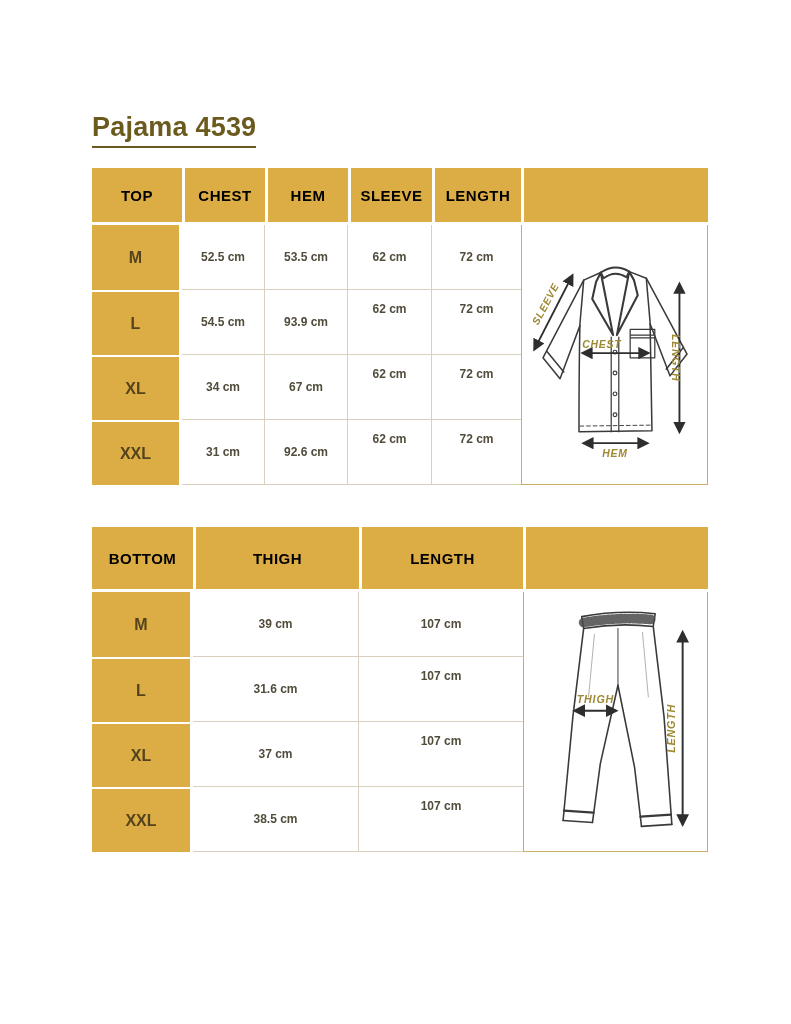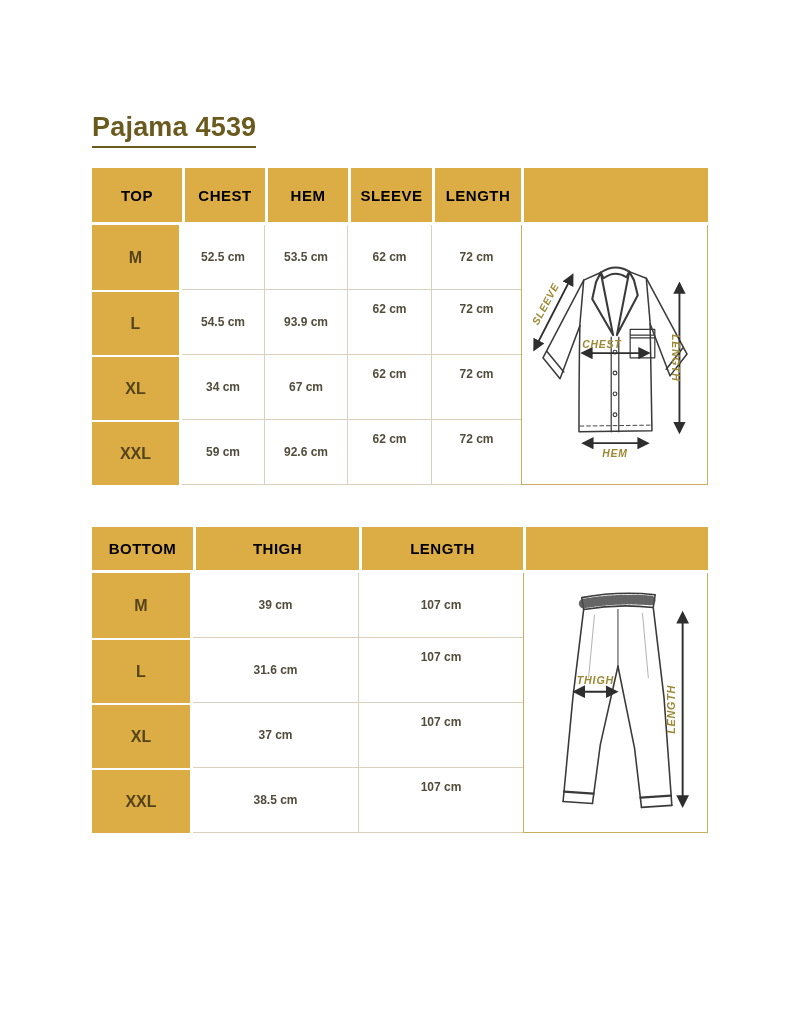--- a/index.html
+++ b/index.html
@@ -68,21 +68,21 @@
 
   td.illu {
     background: #ffffff;
     border: 1px solid #C9AE62;
     border-top: none;
     vertical-align: middle;
   }
   td.illu svg { display: block; margin: 0 auto; }
 
   table.bottom { margin-top: 42px; }
-  table.bottom th.hdr { height: 46px; }
+  table.bottom th.hdr { height: 65px; }
 
   .diag-label {
     font-family: "Liberation Sans", sans-serif;
     font-size: 11px;
     font-weight: bold;
     font-style: italic;
     letter-spacing: 0.8px;
     fill: #9D8833;
   }
 </style>
@@ -166,21 +166,21 @@
       </tr>
       <tr>
         <td class="size">XL</td>
         <td class="val">34 cm</td>
         <td class="val">67 cm</td>
         <td class="val hi">62 cm</td>
         <td class="val last hi">72 cm</td>
       </tr>
       <tr>
         <td class="size">XXL</td>
-        <td class="val">59 cm</td>
+        <td class="val">31 cm</td>
         <td class="val">92.6 cm</td>
         <td class="val hi">62 cm</td>
         <td class="val last hi">72 cm</td>
       </tr>
     </tbody>
   </table>
 
   
   <table class="size-table bottom">
     <colgroup>

